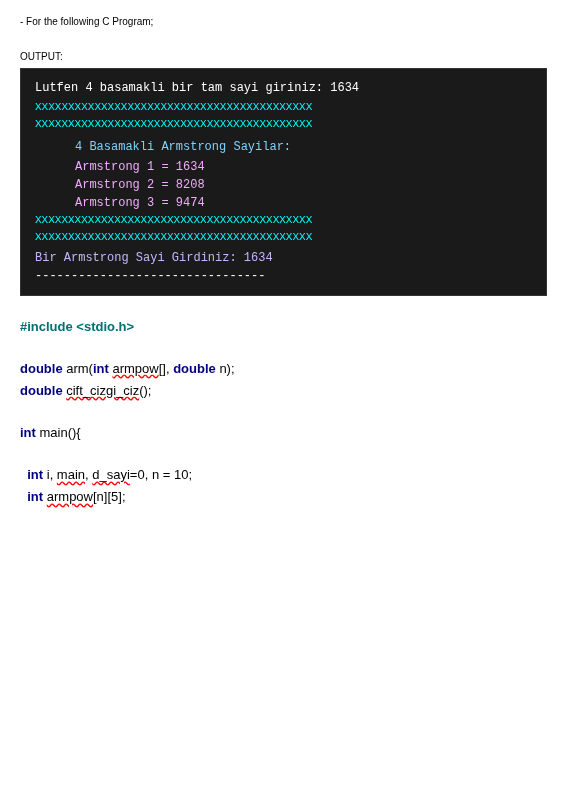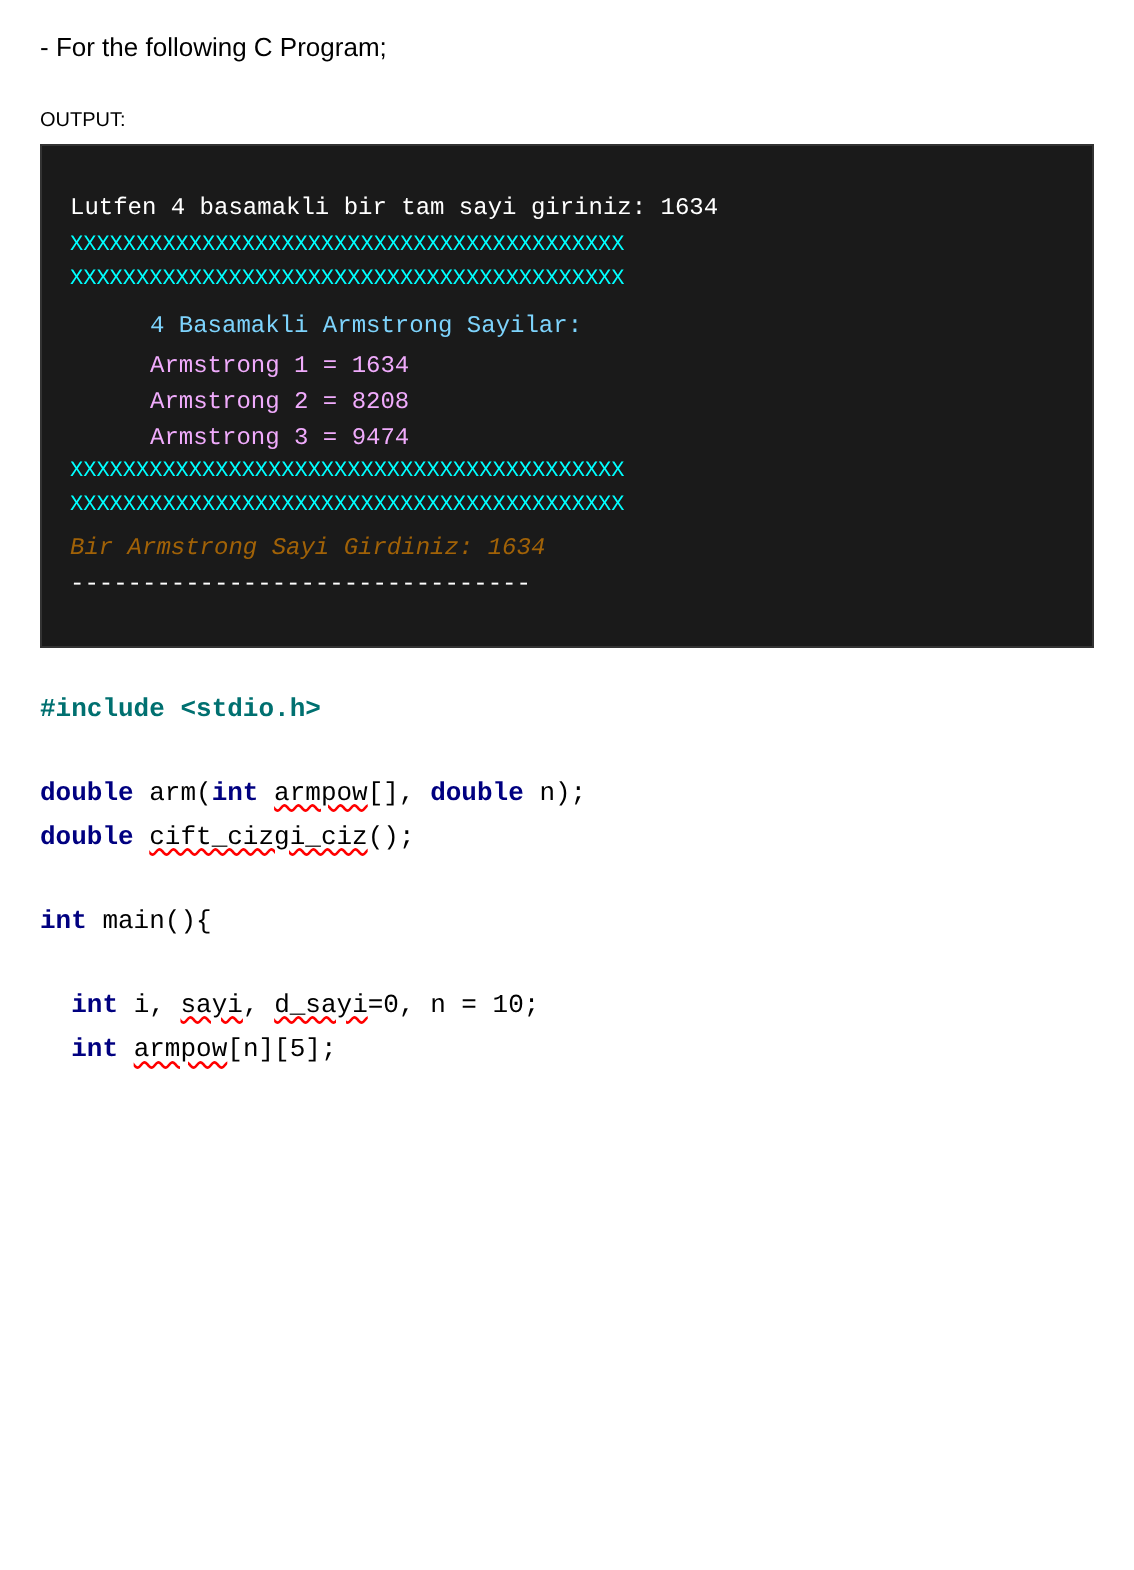--- a/index.html
+++ b/index.html
@@ -22,21 +22,21 @@
       font-size: 10px;
       margin-bottom: 6px;
       margin-top: 12px;
     }
 
     .terminal {
       background: #1a1a1a;
       color: #00ff00;
       font-family: 'Courier New', Courier, monospace;
       font-size: 12px;
-      padding: 22px 14px;
+      padding: 10px 14px;
       width: 100%;
       border: 1px solid #333;
       line-height: 1.5;
       margin-bottom: 20px;
     }
 
     .terminal .prompt-line {
       color: #ffffff;
       margin-bottom: 2px;
     }
@@ -51,51 +51,50 @@
       color: #7dd3fc;
       margin: 6px 0 2px 40px;
     }
 
     .terminal .armstrong-item {
       color: #f0abfc;
       margin-left: 40px;
     }
 
     .terminal .footer-line {
-      color: #a16207;
+      color: #c4b5fd;
       margin-top: 4px;
-      font-style: italic;
     }
 
     .terminal .dash-line {
       color: #ffffff;
     }
 
     .code-section {
       margin-top: 10px;
-      font-family: Liberation Mono, monospace;
+      font-family: Liberation Sans, sans-serif;
       font-size: 13px;
       line-height: 1.7;
     }
 
     .code-line {
       display: block;
       white-space: pre;
     }
 
     .code-section .blank {
       display: block;
       height: 10px;
     }
   </style>
 </head>
 <body>
 
 <div>
-  <p style="margin-bottom:24px; font-size:13px;">- For the following C Program;</p>
+  <p style="margin-bottom:24px; font-size:10px;">- For the following C Program;</p>
 </div>
 
 <p class="output-label">OUTPUT:</p>
 
 <div class="terminal">
   <div class="prompt-line">Lutfen 4 basamakli bir tam sayi giriniz: 1634</div>
   <div class="x-line">XXXXXXXXXXXXXXXXXXXXXXXXXXXXXXXXXXXXXXXXXX</div>
   <div class="x-line">XXXXXXXXXXXXXXXXXXXXXXXXXXXXXXXXXXXXXXXXXX</div>
   <div class="armstrong-header">4 Basamakli Armstrong Sayilar:</div>
   <div class="armstrong-item">Armstrong 1 = 1634</div>
@@ -111,15 +110,15 @@
   <span class="code-line"><span style="color:#007070; font-weight:bold;">#include &lt;stdio.h&gt;</span></span>
   <span class="blank"></span>
   <span class="blank"></span>
   <span class="code-line"><span style="color:#000080; font-weight:bold;">double</span> arm(<span style="color:#000080; font-weight:bold;">int</span> <span style="text-decoration: underline wavy red;">armpow</span>[], <span style="color:#000080; font-weight:bold;">double</span> n);</span>
   <span class="code-line"><span style="color:#000080; font-weight:bold;">double</span> <span style="text-decoration: underline wavy red;">cift_cizgi_ciz</span>();</span>
   <span class="blank"></span>
   <span class="blank"></span>
   <span class="code-line"><span style="color:#000080; font-weight:bold;">int</span> main(){</span>
   <span class="blank"></span>
   <span class="blank"></span>
-  <span class="code-line">  <span style="color:#000080; font-weight:bold;">int</span> i, <span style="text-decoration: underline wavy red;">sayi</span>, <span style="text-decoration: underline wavy red;">d_sayi</span>=0, n = 10;</span>
+  <span class="code-line">  <span style="color:#000080; font-weight:bold;">int</span> i, <span style="text-decoration: underline wavy red;">main</span>, <span style="text-decoration: underline wavy red;">d_sayi</span>=0, n = 10;</span>
   <span class="code-line">  <span style="color:#000080; font-weight:bold;">int</span> <span style="text-decoration: underline wavy red;">armpow</span>[n][5];</span>
 </div>
 
 </body></html>

